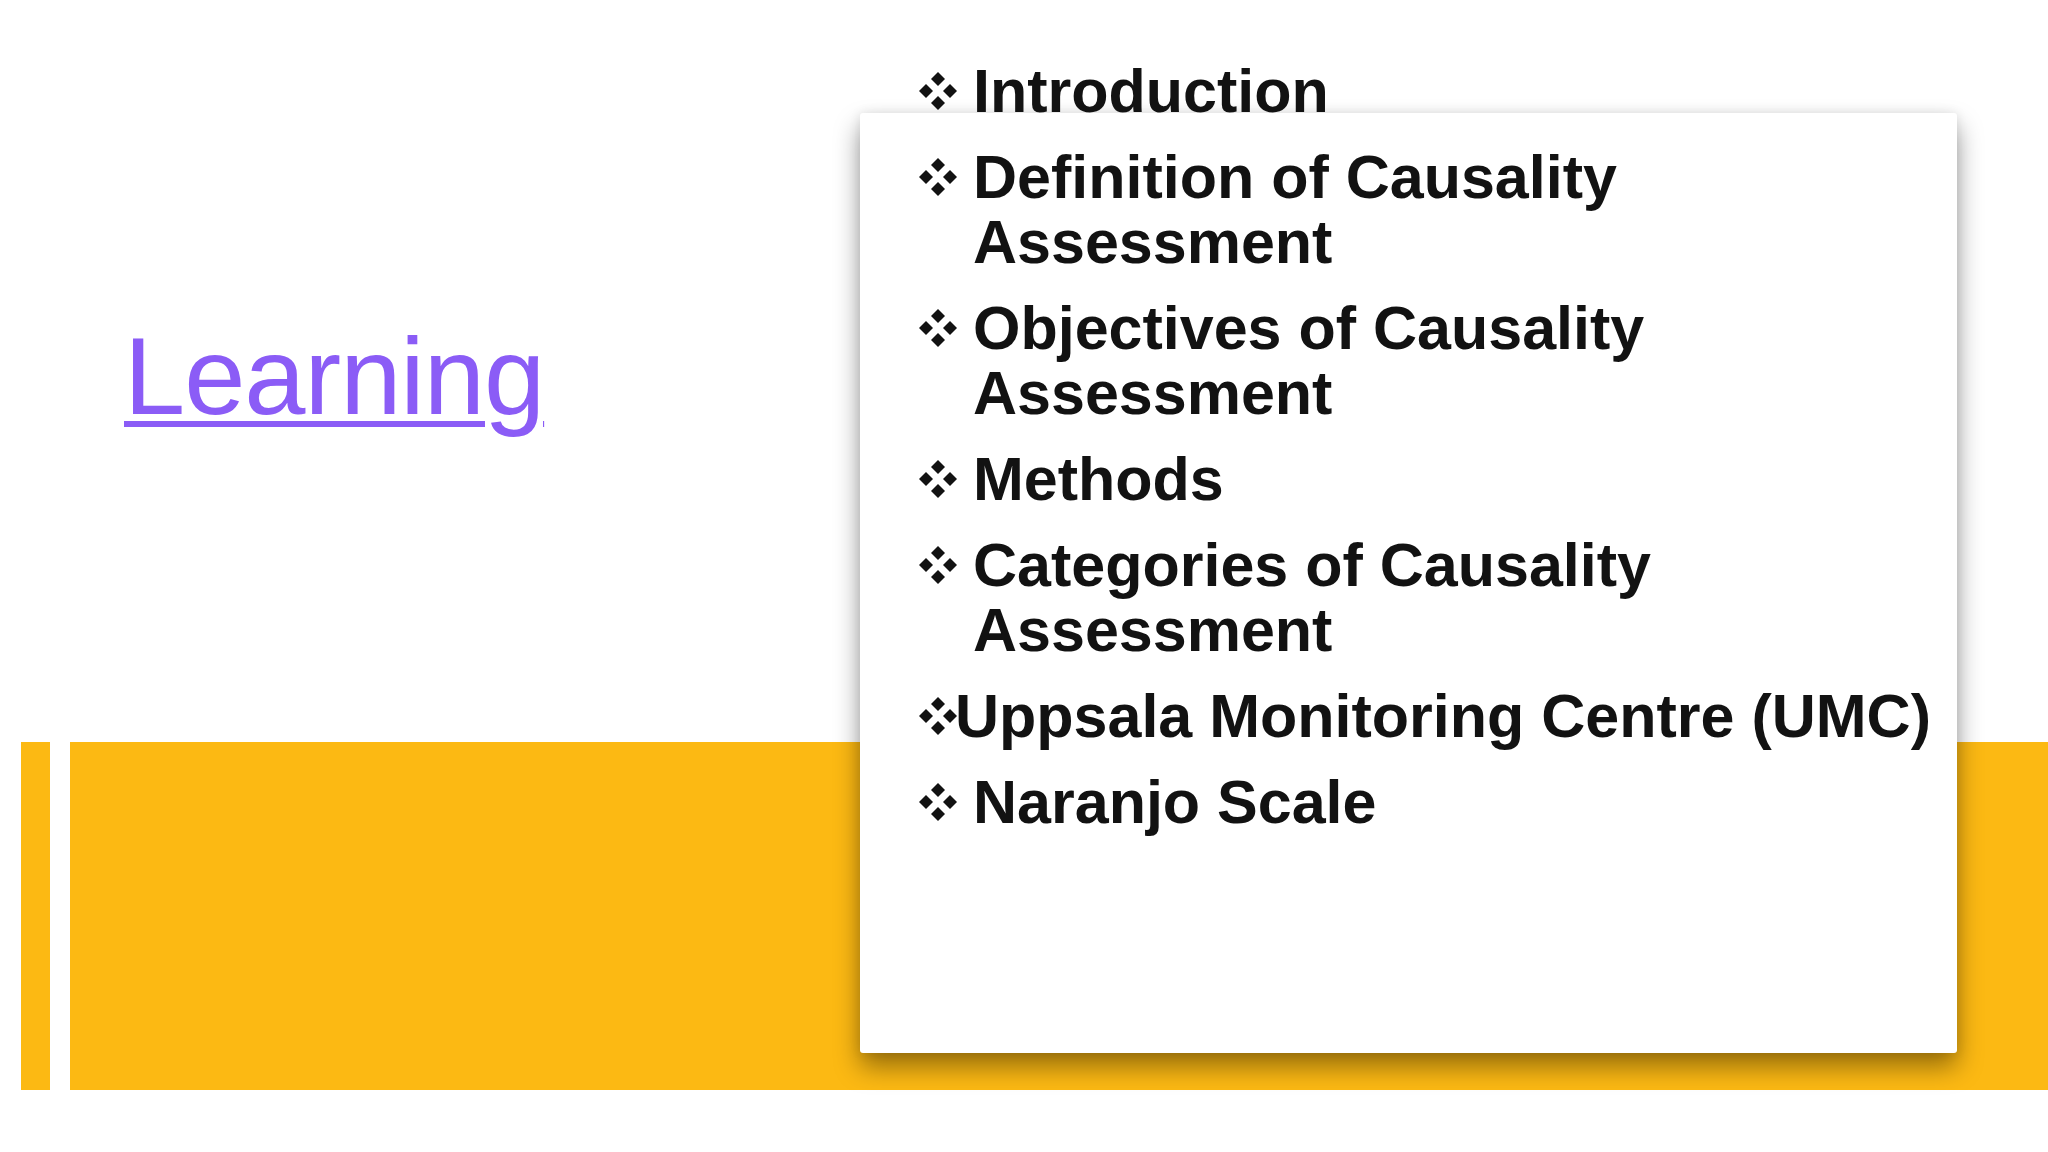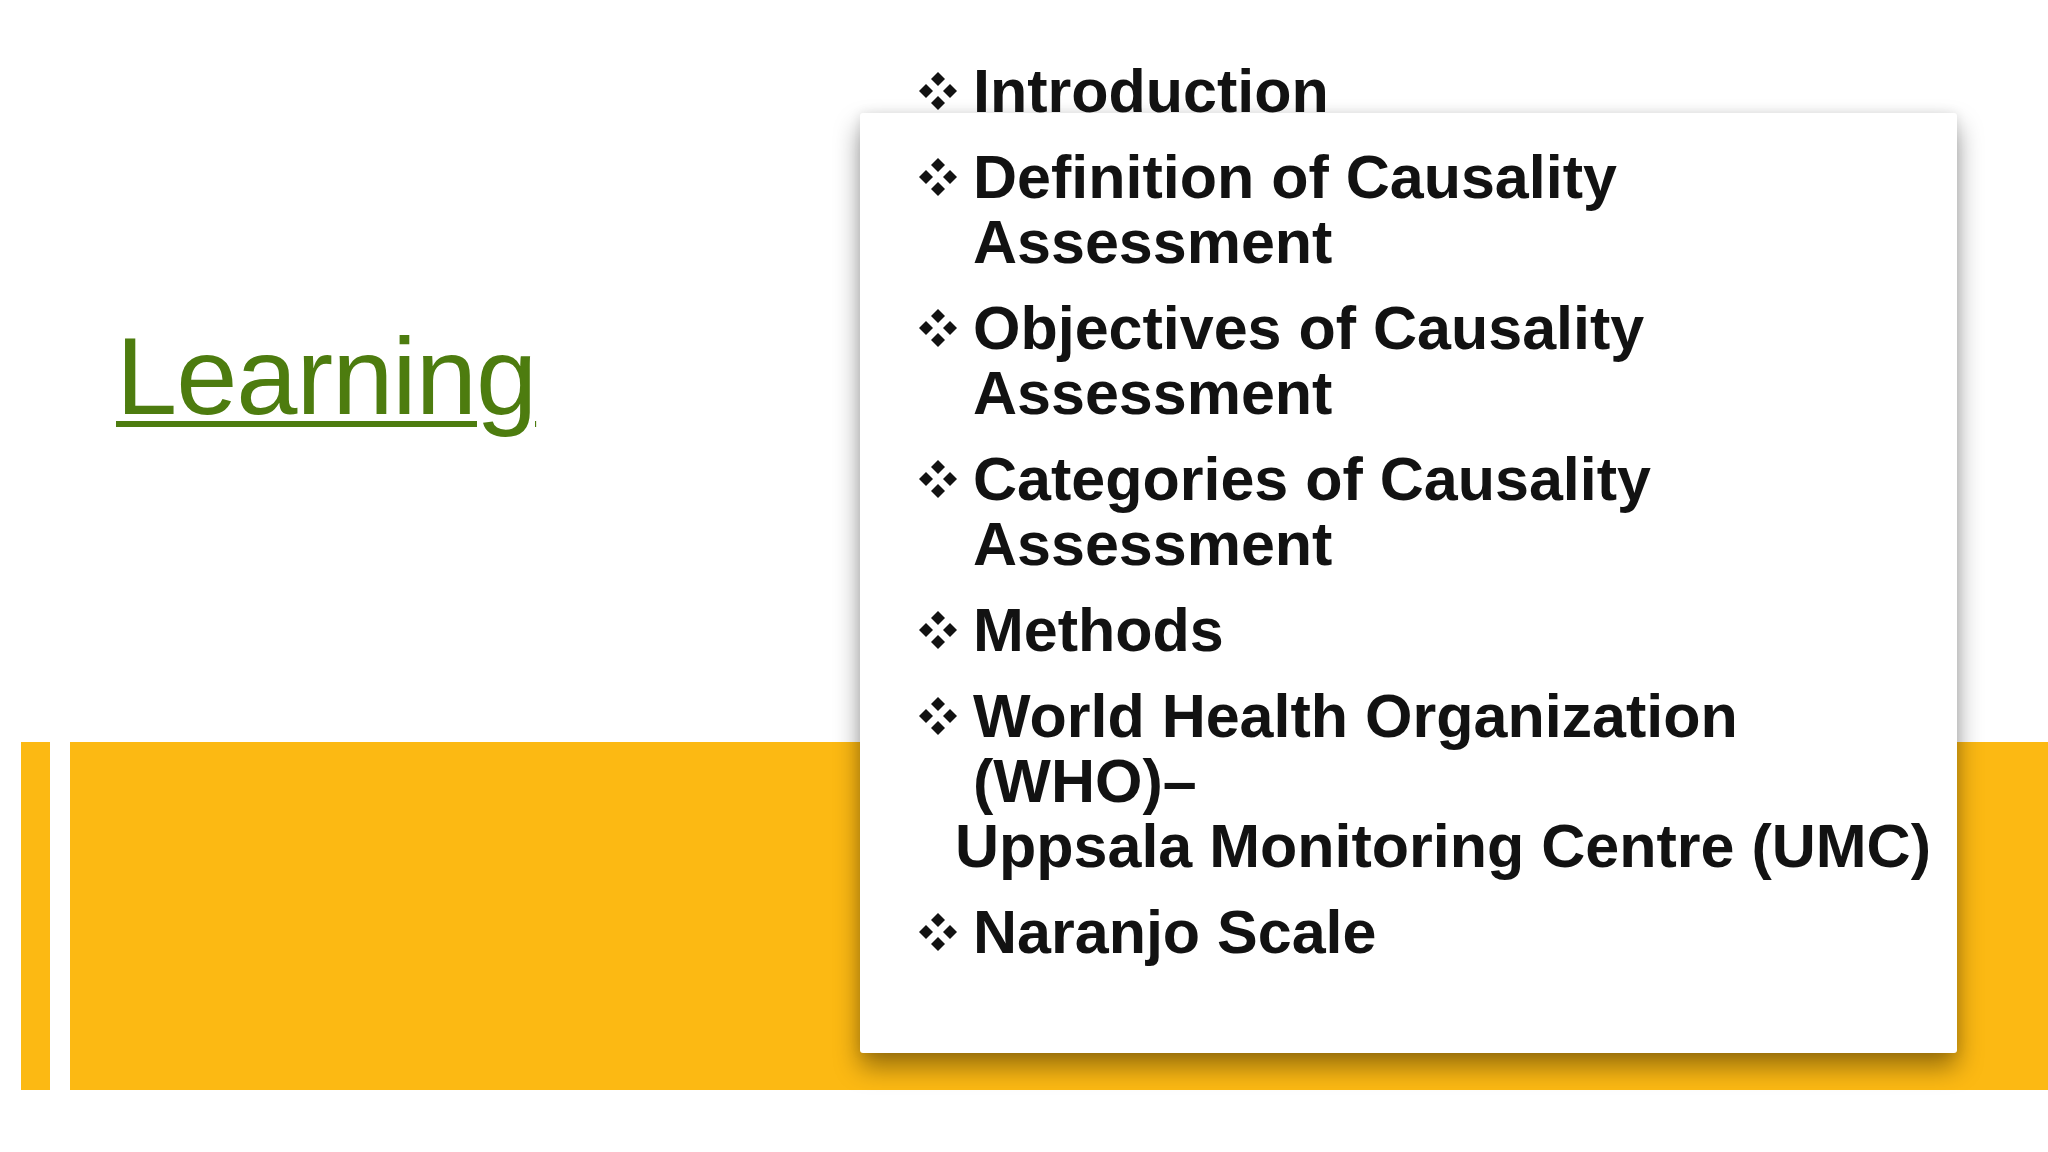--- a/index.html
+++ b/index.html
@@ -42,23 +42,23 @@
     width: 1097px;
     height: 940px;
     background: #ffffff;
     border-radius: 3px;
     box-shadow: 0 14px 26px rgba(0, 0, 0, 0.40), 0 0 12px rgba(0, 0, 0, 0.09);
   }
 
   
   .slide-title {
     position: absolute;
-    left: 116px;
+    left: 124px;
     top: 246px;
-    color: #4d7c0f;
+    color: #8b5cf6;
     font-size: 110px;
     line-height: 112px;
     font-weight: 400;
     letter-spacing: -1px;
   }
   .slide-title .title-line {
     display: block;
     text-decoration: underline;
     text-decoration-thickness: 6px;
     text-underline-offset: 7px;
@@ -156,49 +156,48 @@
       <span class="bullet">
         <svg viewBox="0 0 40 40" xmlns="http://www.w3.org/2000/svg">
             <g fill="#121212">
               <path d="M20 1 L27 8 L20 15 L13 8 Z"></path>
               <path d="M8 13 L15 20 L8 27 L1 20 Z"></path>
               <path d="M32 13 L39 20 L32 27 L25 20 Z"></path>
               <path d="M20 25 L27 32 L20 39 L13 32 Z"></path>
             </g>
           </svg>
       </span>
+      <span class="line">Methods</span>
+    </li>
+
+    <li>
+      <span class="bullet">
+        <svg viewBox="0 0 40 40" xmlns="http://www.w3.org/2000/svg">
+            <g fill="#121212">
+              <path d="M20 1 L27 8 L20 15 L13 8 Z"></path>
+              <path d="M8 13 L15 20 L8 27 L1 20 Z"></path>
+              <path d="M32 13 L39 20 L32 27 L25 20 Z"></path>
+              <path d="M20 25 L27 32 L20 39 L13 32 Z"></path>
+            </g>
+          </svg>
+      </span>
       <span class="line">Categories of Causality Assessment</span>
     </li>
 
     <li>
       <span class="bullet">
         <svg viewBox="0 0 40 40" xmlns="http://www.w3.org/2000/svg">
             <g fill="#121212">
               <path d="M20 1 L27 8 L20 15 L13 8 Z"></path>
               <path d="M8 13 L15 20 L8 27 L1 20 Z"></path>
               <path d="M32 13 L39 20 L32 27 L25 20 Z"></path>
               <path d="M20 25 L27 32 L20 39 L13 32 Z"></path>
             </g>
           </svg>
       </span>
-      <span class="line">Methods</span>
-    </li>
-
-    <li>
-      <span class="bullet">
-        <svg viewBox="0 0 40 40" xmlns="http://www.w3.org/2000/svg">
-            <g fill="#121212">
-              <path d="M20 1 L27 8 L20 15 L13 8 Z"></path>
-              <path d="M8 13 L15 20 L8 27 L1 20 Z"></path>
-              <path d="M32 13 L39 20 L32 27 L25 20 Z"></path>
-              <path d="M20 25 L27 32 L20 39 L13 32 Z"></path>
-            </g>
-          </svg>
-      </span>
-      <span class="line">World Health Organization (WHO)–</span>
       <span class="line cont">Uppsala Monitoring Centre (UMC)</span>
     </li>
 
 
     <li>
       <span class="bullet">
         <svg viewBox="0 0 40 40" xmlns="http://www.w3.org/2000/svg">
             <g fill="#121212">
               <path d="M20 1 L27 8 L20 15 L13 8 Z"></path>
               <path d="M8 13 L15 20 L8 27 L1 20 Z"></path>

